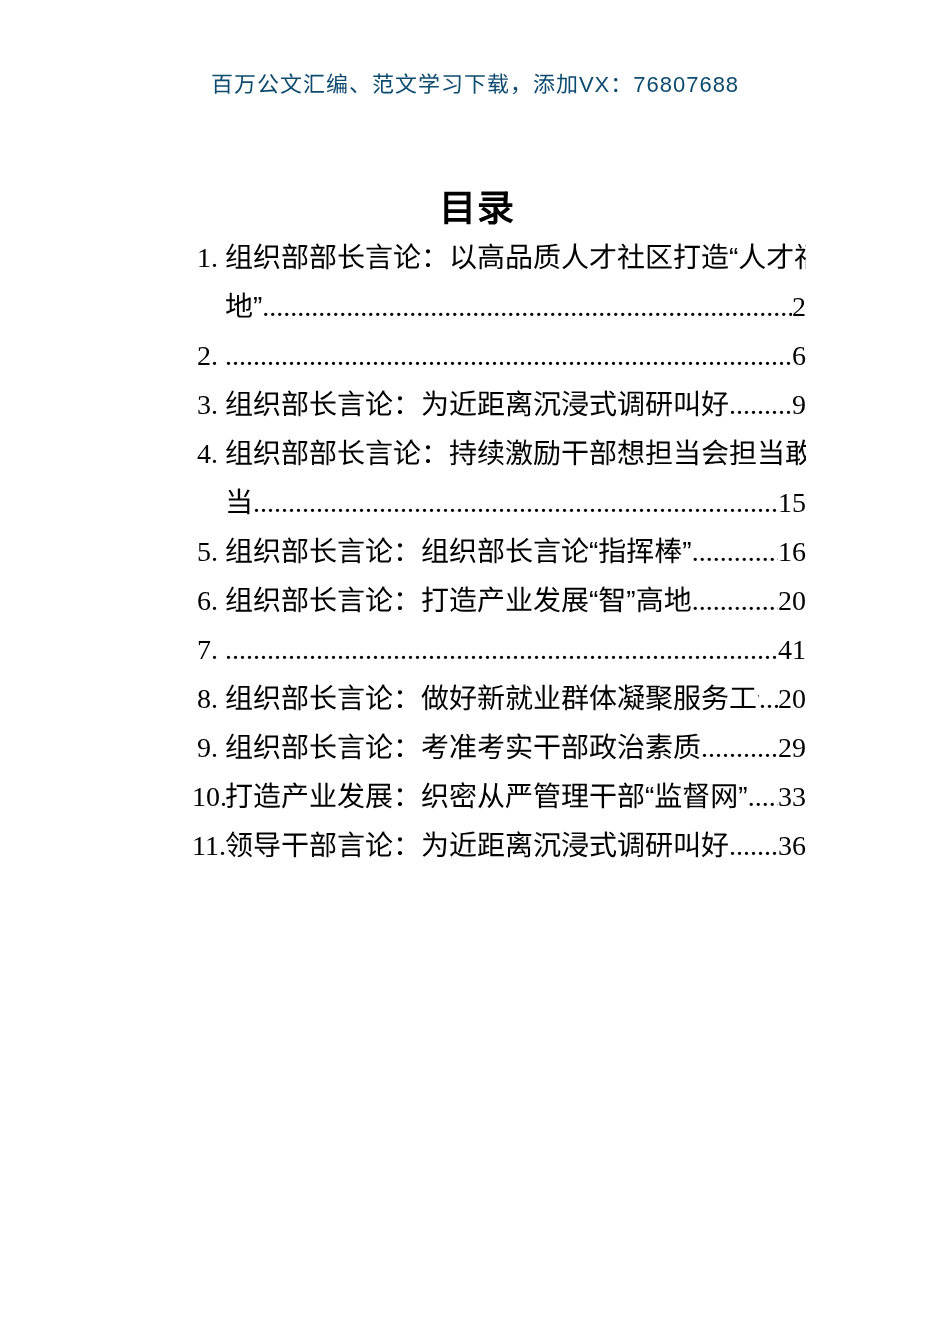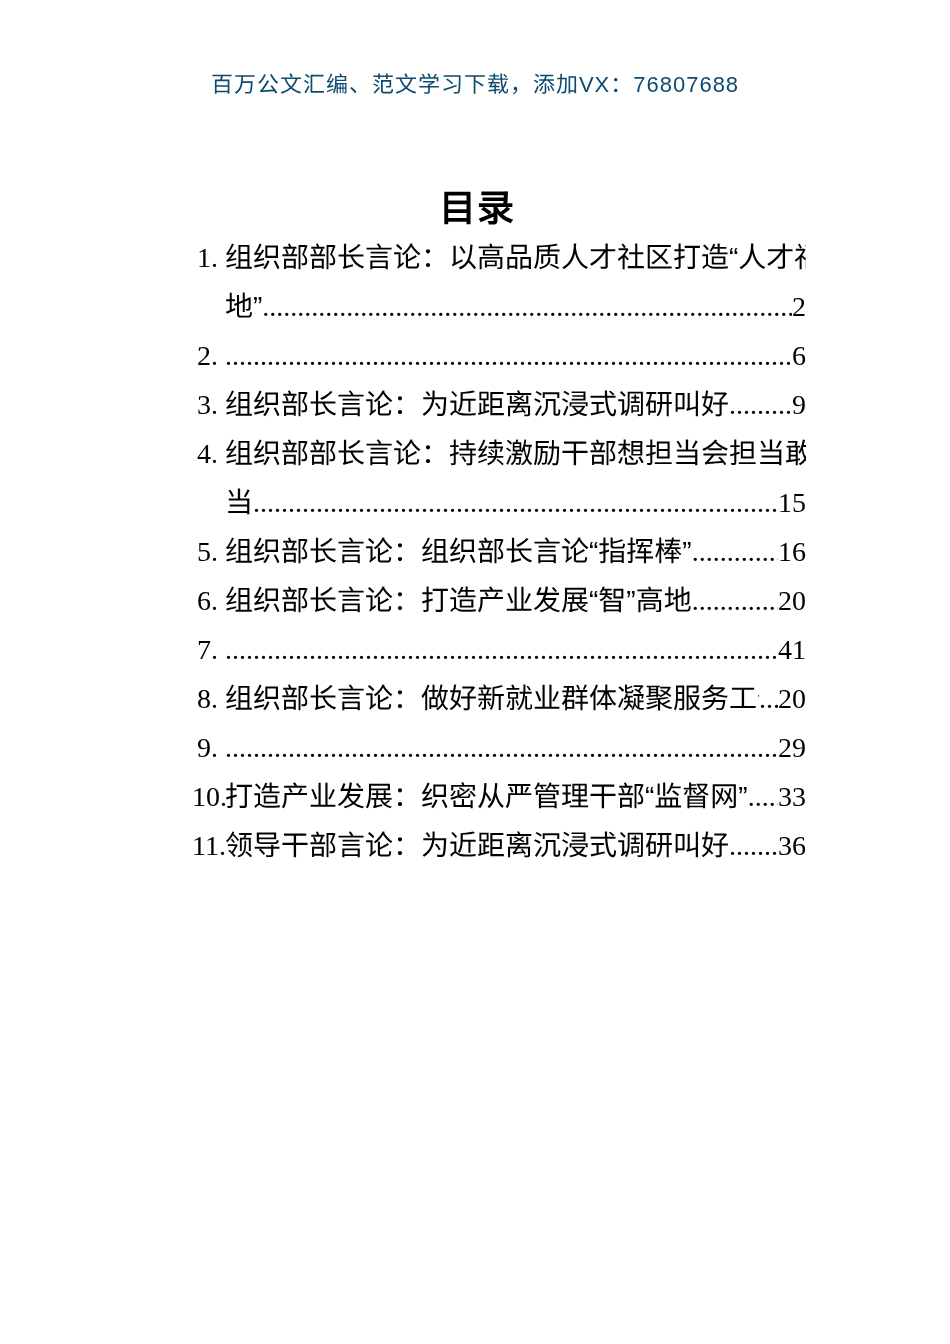--- a/index.html
+++ b/index.html
@@ -189,20 +189,21 @@
             <span class="leader">............................................................................................................................................................................................................................</span>
             <span class="pg">20</span>
           </div>
         </div>
   </div>
 
   <div class="toc-item">
     <div class="toc-num single">9.</div>
     <div class="toc-entry">
           <div class="toc-line last">
+            <span class="t">组织部长言论：考准考实干部政治素质</span>
             <span class="leader">............................................................................................................................................................................................................................</span>
             <span class="pg">29</span>
           </div>
         </div>
   </div>
 
   <div class="toc-item">
     <div class="toc-num">10.</div>
     <div class="toc-entry">
           <div class="toc-line last">

